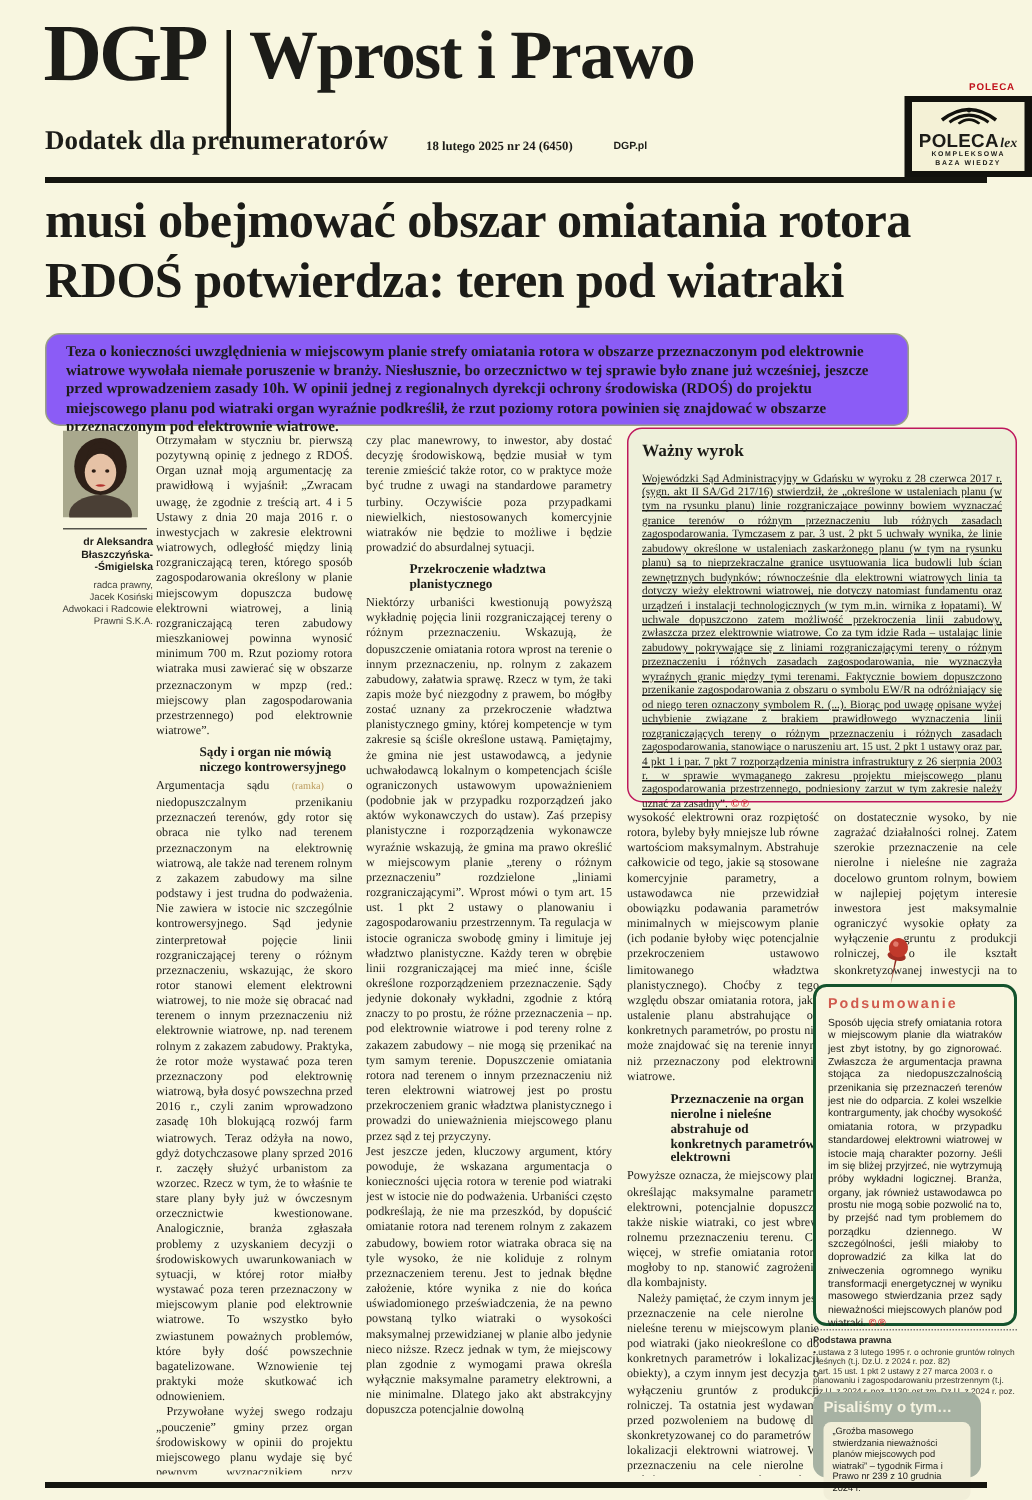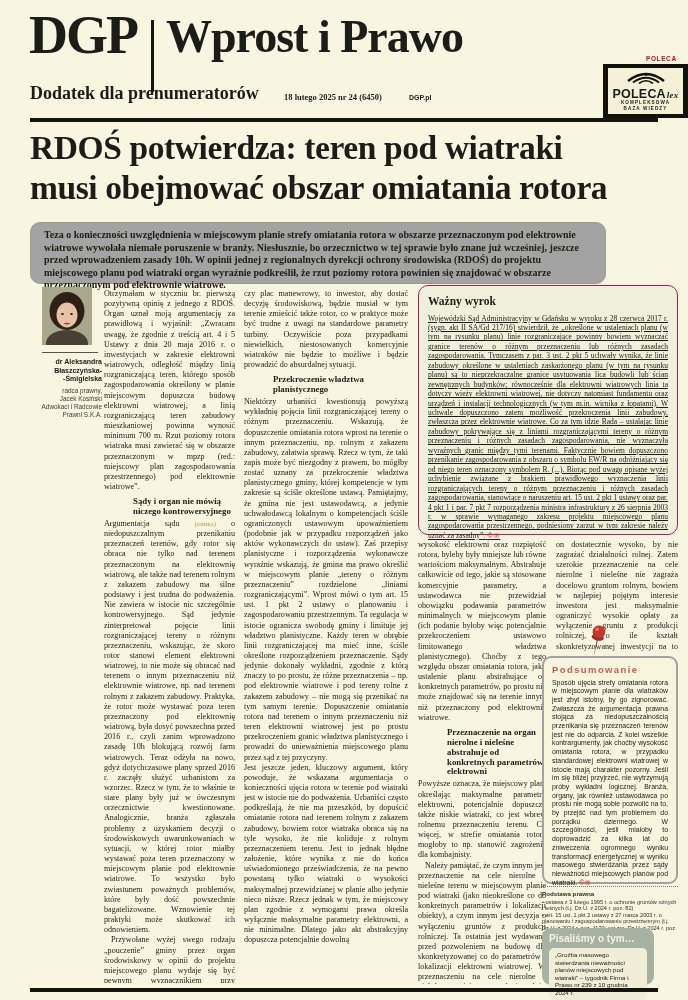--- a/index.html
+++ b/index.html
@@ -17,21 +17,21 @@
   .infor-box  { position:absolute; left:603px; top:64px; width:85px; height:54px; background:#12120d; padding:4px 5px; box-sizing:border-box; }
   .infor-in   { width:100%; height:100%; background:#f4f1d6; display:flex; flex-direction:column; align-items:center; justify-content:center; }
   .infor-name { font:900 12.5px/1 "Liberation Sans",sans-serif; letter-spacing:.2px; }
   .infor-lex  { font:italic 700 9px/1 "Liberation Serif",serif; margin-left:1px;margin-top:23px; }
   .infor-tag  { font:700 4.6px/1.35 "Liberation Sans",sans-serif; letter-spacing:1.1px; }
   .mast-rule  { position:absolute; left:30px; top:118px; width:628px; height:3.5px; background:#15150f; }
 
   
   .headline   { position:absolute; left:30px; top:128px; width:648px; font:700 33.5px/40px "Liberation Serif",serif; letter-spacing:-.4px; }
   .lead-box   { position:absolute; left:30px; top:222px; width:576px; height:62px; box-sizing:border-box;
-                background:#a3a3a3; border:1px solid #9aa085; border-radius:10px; padding:6px 13px;
+                background:#8b5cf6; border:1px solid #9aa085; border-radius:10px; padding:6px 13px;
                 font:700 10px/12.6px "Liberation Serif",serif; }
 
   
   .author      { position:absolute; left:30px; top:287px; width:72px; text-align:right; }
   .author-photo{ display:block; margin:0 10px 0 auto; width:50px; height:58px; }
   .author-rule { height:1px; background:#55544c; width:56px; margin:7px 4px 5px auto; }
   .author-name { font:700 7px/8.6px "Liberation Sans",sans-serif; }
   .author-role { font:400 6.4px/8.1px "Liberation Sans",sans-serif; color:#3d3d37; margin-top:3px; }
 
   
@@ -48,21 +48,21 @@
   
   .wyrok { position:absolute; left:418px; top:285px; width:260px; height:250px; box-sizing:border-box;
            background:#eef0da; border:1px solid #be185d; border-radius:10px; padding:8px 9px 6px; }
   .wyrok h2 { font:700 11.5px/1 "Liberation Serif",serif; margin:2px 0 6px; }
   .wyrok .body { font:400 7.5px/9.45px "Liberation Serif",serif; text-align:justify;text-decoration:underline; }
   .endmark { color:#cc2429; font-weight:700; letter-spacing:1px; }
 
   .pin { position:absolute; left:584px; top:624px; width:26px; height:34px; transform:rotate(12deg); z-index:3; }
 
   .summary { position:absolute; left:542px; top:656px; width:136px; height:228px; box-sizing:border-box;
-             background:#f8f5df; border:2px solid #a3a3a3; border-radius:9px; padding:7px 8px; }
+             background:#f8f5df; border:2px solid #14532d; border-radius:9px; padding:7px 8px; }
   .summary h2 { font:700 9.5px/1 "Liberation Sans",sans-serif; color:#d05a4e; letter-spacing:1.4px; margin:0 0 4px; }
   .summary .body { font:400 6.9px/8.7px "Liberation Sans",sans-serif; text-align:justify; }
 
   .legal { position:absolute; left:542px; top:886px; width:136px; border-top:1px dotted #777; padding-top:3px; }
   .legal h4 { font:700 6.2px/1.4 "Liberation Sans",sans-serif; margin:0; color:#2e2e28; }
   .legal p  { font:400 5.6px/6.5px "Liberation Sans",sans-serif; margin:0; color:#33332d; }
 
   .wrote { position:absolute; left:542px; top:928px; width:112px; height:57px; box-sizing:border-box;
            background:#a7b2a3; border-radius:9px; padding:4px 7px; }
   .wrote h2 { font:700 10px/1 "Liberation Sans",sans-serif; color:#f6f4e2; margin:2px 0 4px; }
@@ -97,22 +97,22 @@
         <span>POLECA</span><span class="infor-lex">lex</span>
       </div>
       <div class="infor-tag">KOMPLEKSOWA</div>
       <div class="infor-tag">BAZA WIEDZY</div>
     </div>
   </div>
 
   <div class="mast-rule"></div>
 
   <h1 class="headline" style="margin:0;">
+    <div>musi obejmować obszar omiatania rotora</div>
     <div>RDOŚ potwierdza: teren pod wiatraki</div>
-    <div>musi obejmować obszar omiatania rotora</div>
   </h1>
 
   <div class="lead-box">
     <span>Teza o konieczności uwzględnienia w miejscowym planie strefy omiatania rotora w obszarze przeznaczonym pod elektrownie wiatrowe wywołała niemałe poruszenie w branży. Niesłusznie, bo orzecznictwo w tej sprawie było znane już wcześniej, jeszcze przed wprowadzeniem zasady 10h. W opinii jednej z regionalnych dyrekcji ochrony środowiska (RDOŚ) do projektu miejscowego planu pod wiatraki organ wyraźnie podkreślił, że rzut poziomy rotora powinien się znajdować w obszarze przeznaczonym pod elektrownie wiatrowe.</span>
   </div>
 
   <div class="author">
     <span>
       <svg class="author-photo" viewBox="0 0 50 58">
         <rect width="50" height="58" fill="#a9a88d"></rect>

